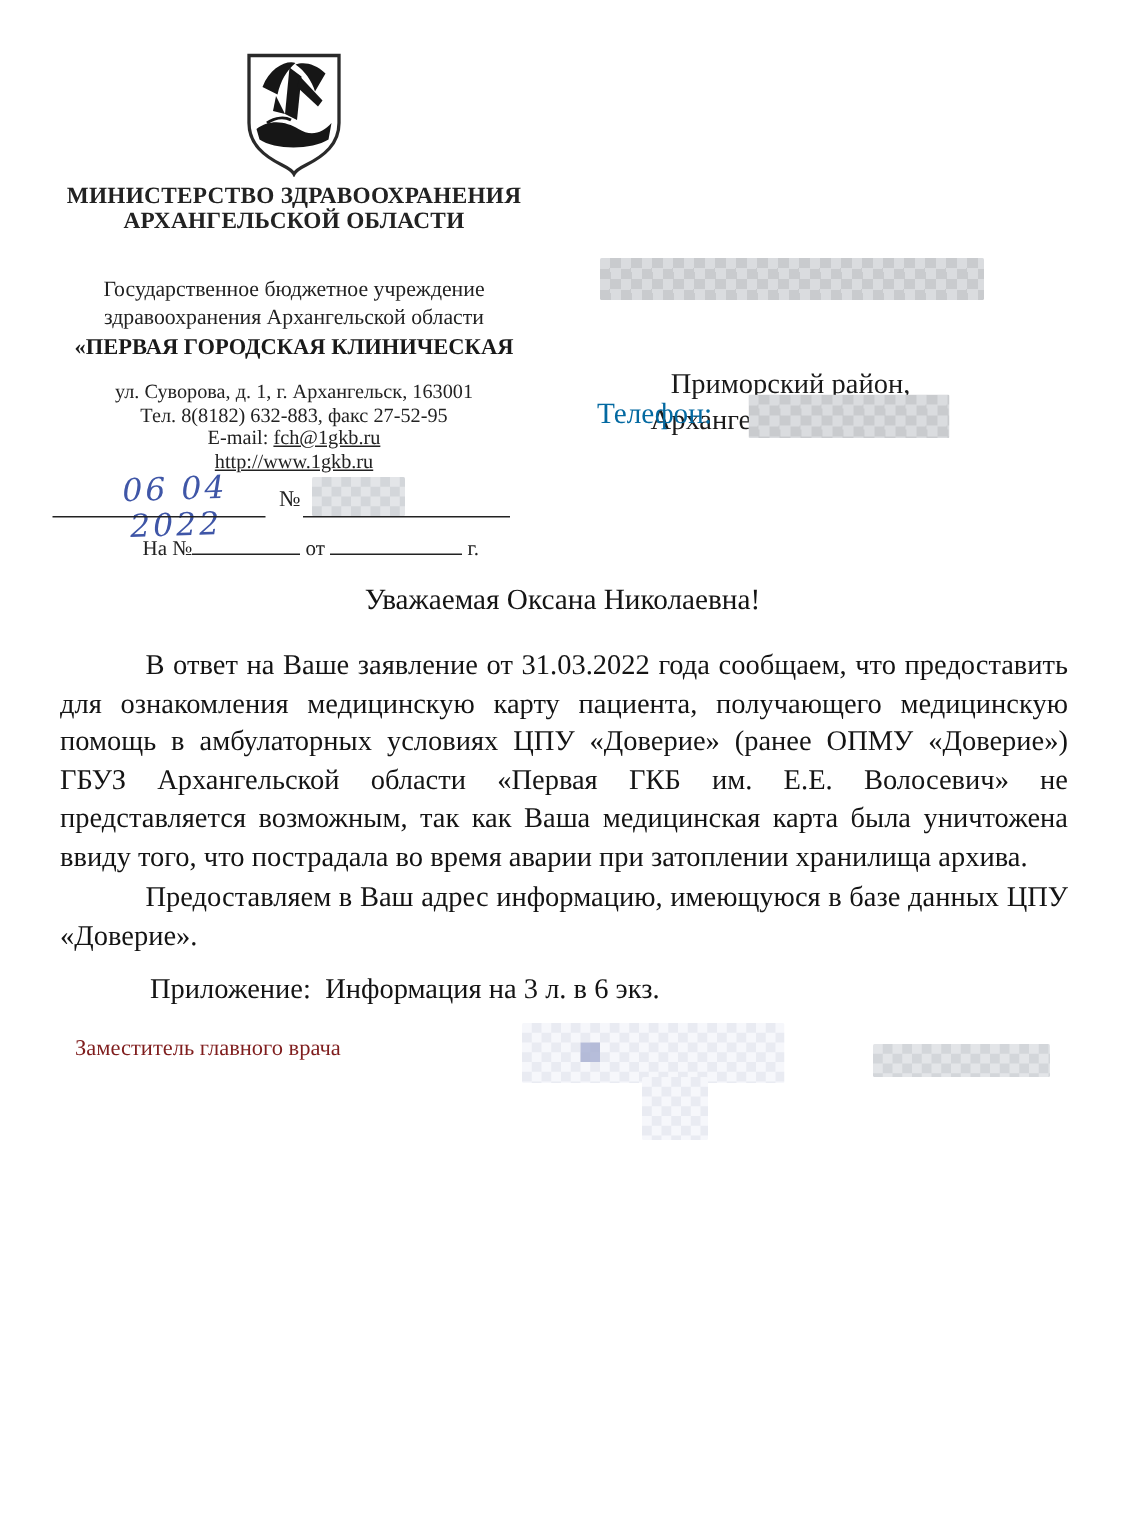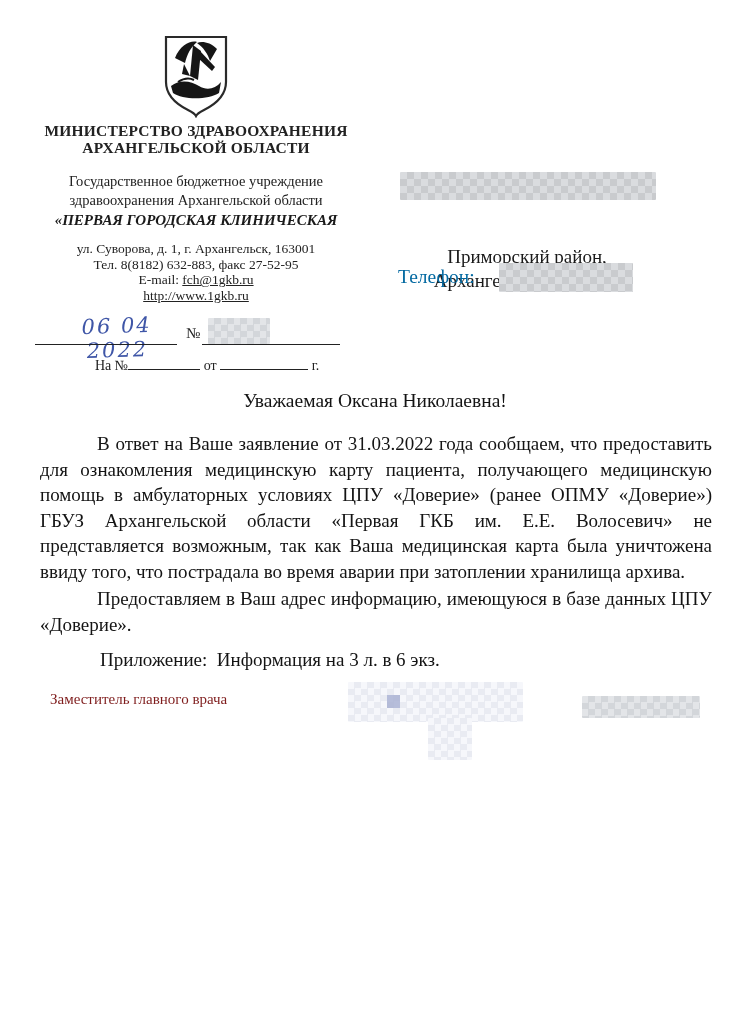--- a/index.html
+++ b/index.html
@@ -5,22 +5,22 @@
   html,body{margin:0;padding:0;background:#ffffff;}
   .page{
     position:relative;width:750px;height:1013px;background:#ffffff;
     font-family:"Liberation Serif","DejaVu Serif",serif;color:#1c1c1e;overflow:hidden;
   }
   .abs{position:absolute;}
   
   .lh-col{left:28px;top:34px;width:336px;text-align:center;}
   .emblem{display:block;margin:0 auto 4px auto;}
   .ministry{font-size:15.5px;font-weight:bold;line-height:17px;letter-spacing:.2px;color:#222;}
-  .org{margin-top:16px;font-size:14.5px;line-height:19px;color:#222;}
-  .org-name{font-weight:bold;font-size:15px;line-height:20px;color:#1a1a1a;font-style:italic;}
+  .org{margin-top:28px;font-size:14.5px;line-height:19px;color:#222;}
+  .org-name{font-weight:bold;font-size:15px;line-height:20px;color:#1a1a1a;}
   .addr{margin-top:11px;font-size:13.5px;line-height:15.5px;color:#222;}
   .u{ text-decoration:underline; }
   
   .date-row{left:30px;top:316px;width:340px;height:34px;}
   .date-line{position:absolute;left:5px;top:28px;width:142px;border-bottom:1.3px solid #222;}
   .handwriting{
     position:absolute;left:22px;top:-2px;width:130px;text-align:center;
     font-style:italic;font-size:21px;letter-spacing:2px;color:#3f56a7;
     transform:rotate(-2deg);font-family:"DejaVu Serif",serif;
   }

